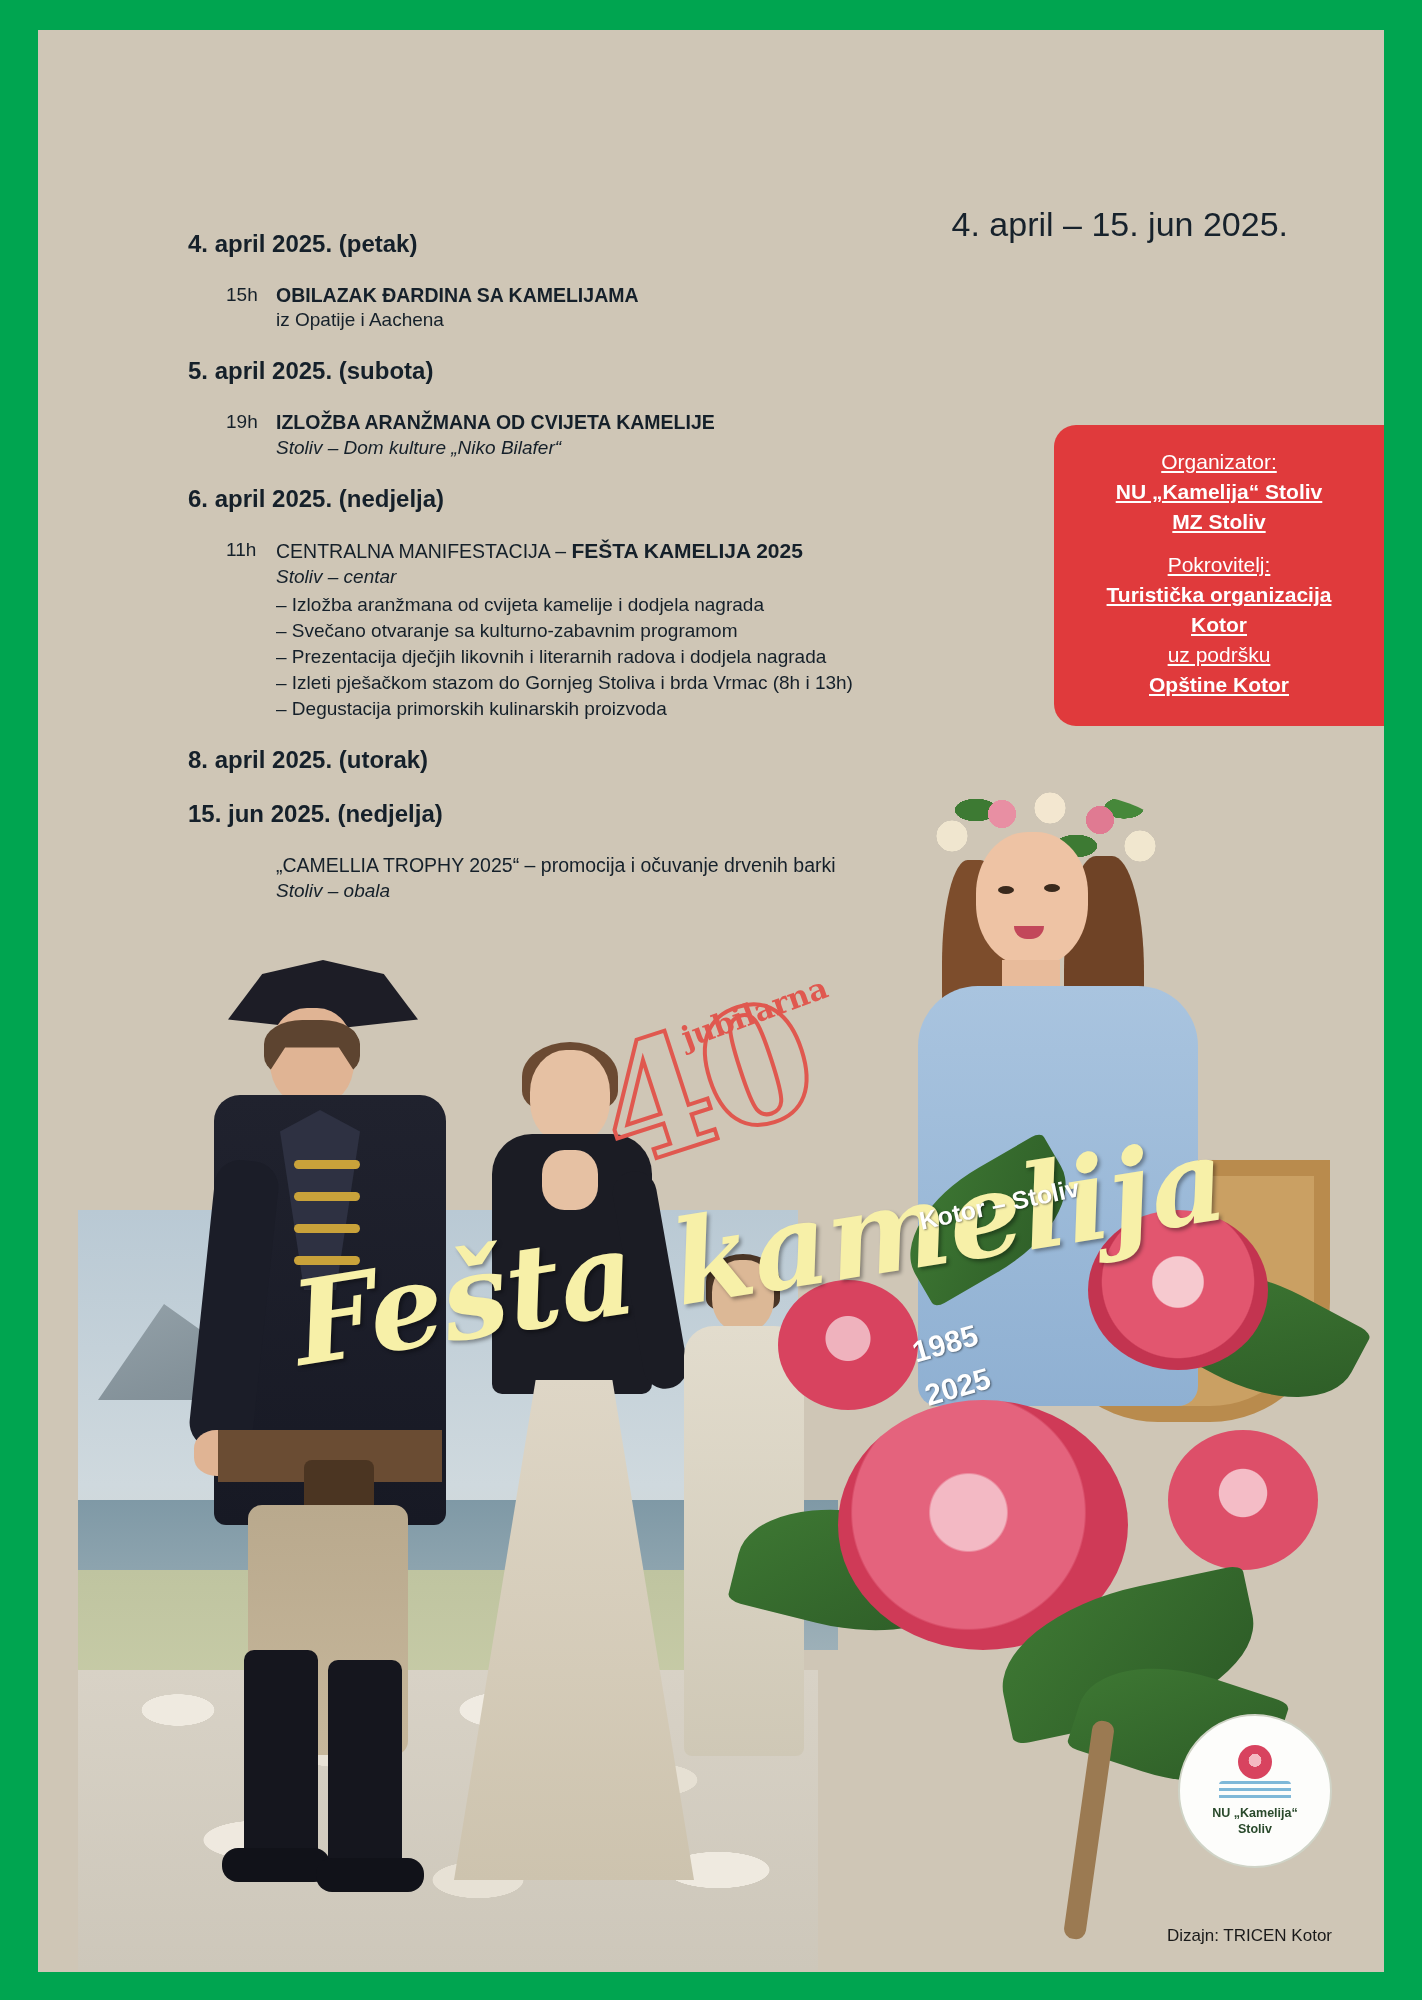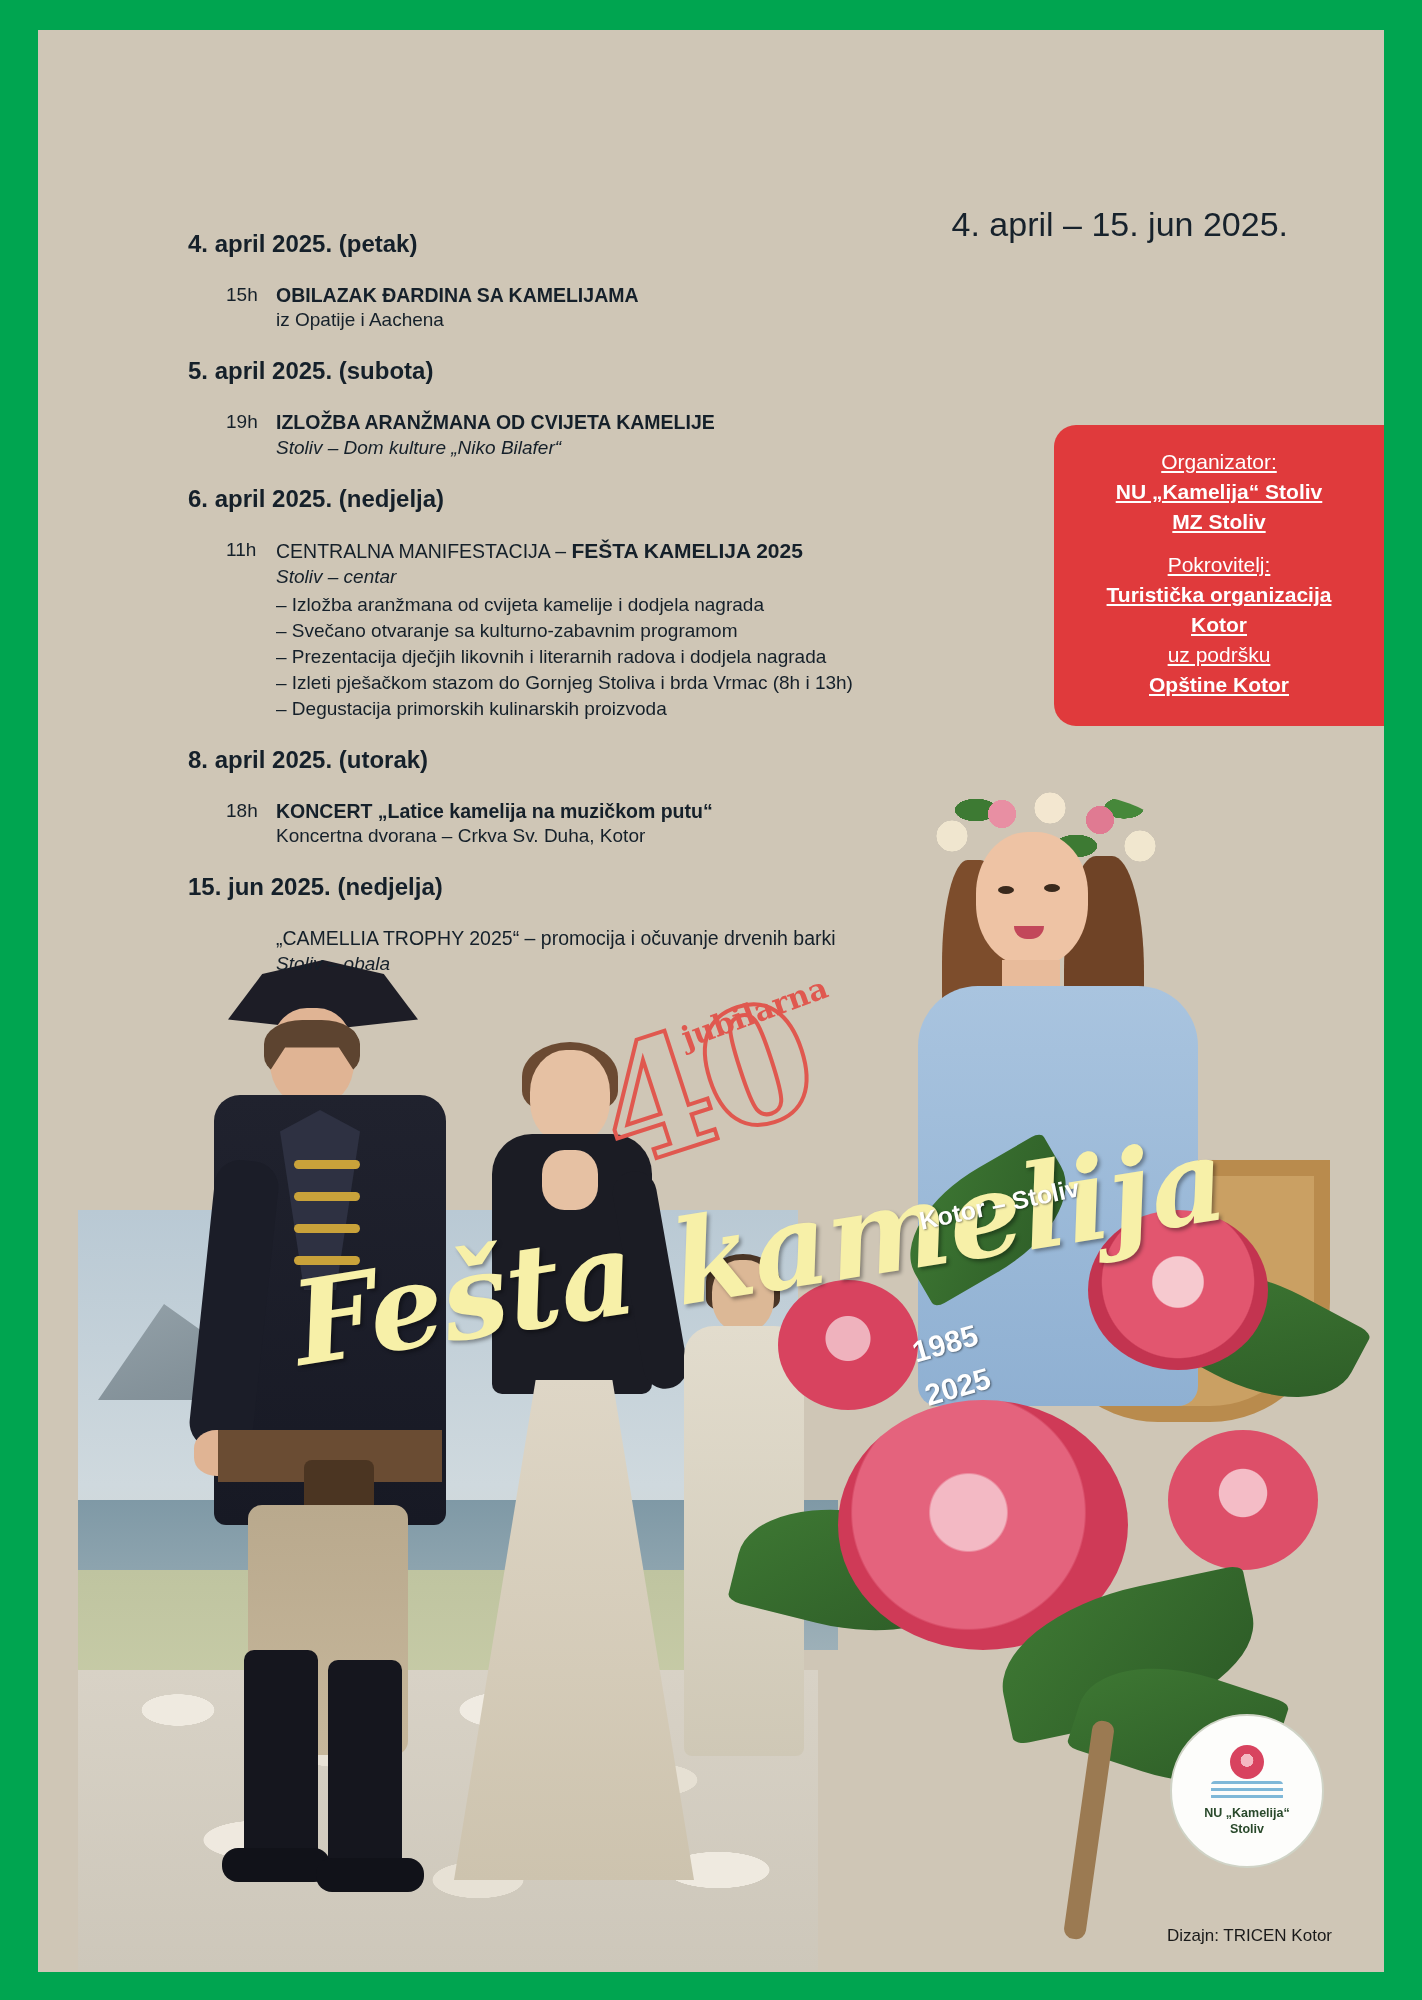--- a/index.html
+++ b/index.html
@@ -233,21 +233,21 @@
     text-shadow:1px 1px 2px rgba(0,0,0,.45);
   }
   .years{
     position:absolute;left:880px;top:1290px;
     font-size:30px;font-weight:bold;color:#fff;
     transform:rotate(-16deg);line-height:1.5;text-align:center;
     text-shadow:1px 1px 2px rgba(0,0,0,.45);
   }
   
   .logo{
-    position:absolute;right:60px;bottom:104px;width:150px;height:150px;border-radius:50%;
+    position:absolute;right:52px;bottom:104px;width:150px;height:150px;border-radius:50%;
     background:#fdfdfb;border:2px solid #cfd3c6;
     display:flex;flex-direction:column;align-items:center;justify-content:center;
     text-align:center;
   }
   .logo .rose{width:34px;height:34px;border-radius:50%;
     background:radial-gradient(circle at 50% 45%,#f4b9c2 0 25%,#d8435f 26% 100%);margin-bottom:2px;}
   .logo .wave{width:72px;height:20px;background:
      repeating-linear-gradient(#7fb8d8 0 3px,transparent 3px 7px);border-radius:4px;margin-bottom:4px;}
   .logo .ltext{font-size:12.5px;font-weight:bold;color:#2a4a2c;line-height:1.3;}
   .credit{
@@ -371,27 +371,20 @@
           <div class="eline">– Izložba aranžmana od cvijeta kamelije i dodjela nagrada</div>
           <div class="eline">– Svečano otvaranje sa kulturno-zabavnim programom</div>
           <div class="eline">– Prezentacija dječjih likovnih i literarnih radova i dodjela nagrada</div>
           <div class="eline">– Izleti pješačkom stazom do Gornjeg Stoliva i brda Vrmac (8h i 13h)</div>
           <div class="eline">– Degustacija primorskih kulinarskih proizvoda</div>
         </div>
       </div>
     </div>
 
     <div class="day">8. april 2025. (utorak)</div>
-    <div class="entry">
-      <div class="time">18h</div>
-      <div class="etext">
-        <div class="ehead">KONCERT  „Latice kamelija na muzičkom putu“</div>
-        <div class="eplain">Koncertna dvorana – Crkva Sv. Duha, Kotor</div>
-      </div>
-    </div>
 
     <div class="day">15. jun 2025. (nedjelja)</div>
     <div class="entry">
       <div class="time"></div>
       <div class="etext">
         <div class="ehead">
           <span class="reg">„CAMELLIA TROPHY 2025“ – promocija i očuvanje drvenih barki</span>
         </div>
         <div class="esub">Stoliv – obala</div>
       </div>

